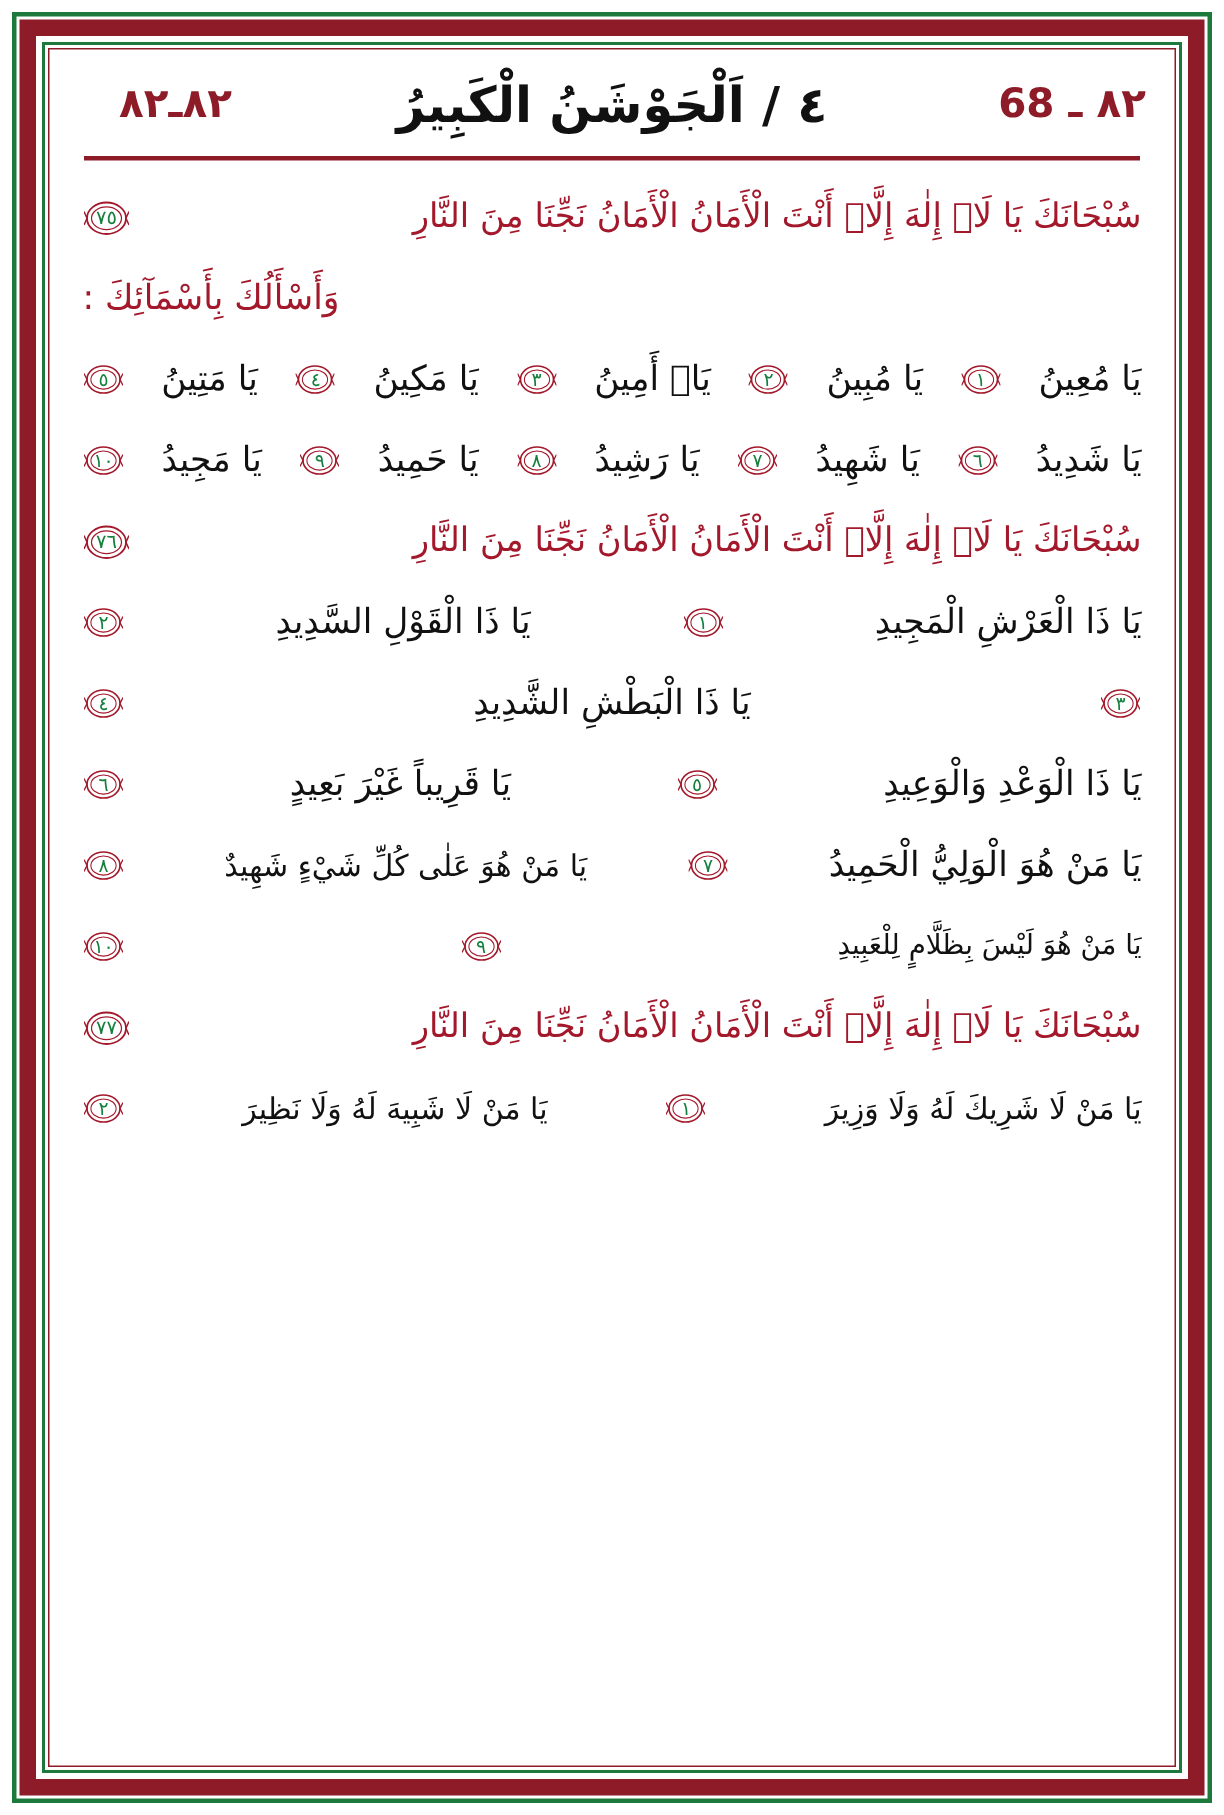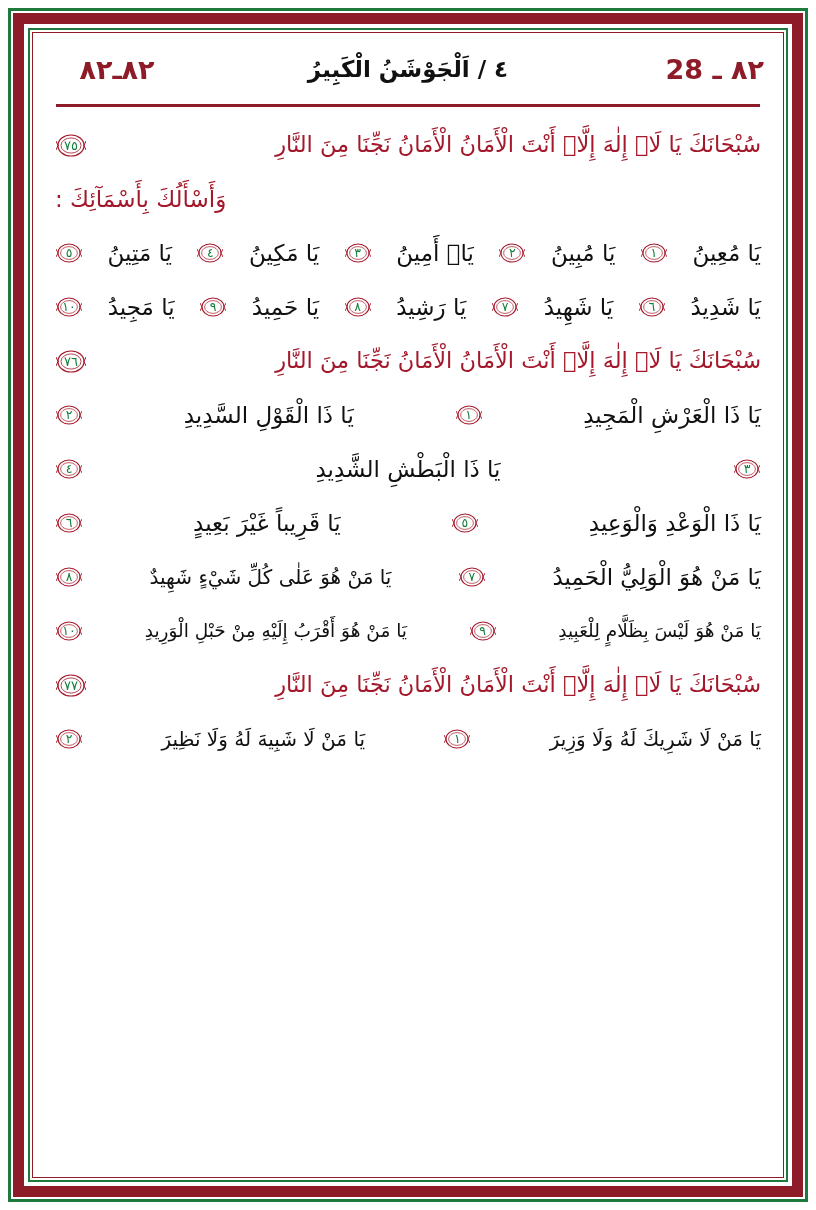--- a/index.html
+++ b/index.html
@@ -82,21 +82,21 @@
     color: #8d1b28;
     font-weight: bold;
     letter-spacing: 1px;
     min-width: 130px;
     text-align: right;
   }
   .hdr-title {
     flex: 1;
     text-align: center;
     font-family: "DejaVu Sans", sans-serif;
-    font-size: 23px;
+    font-size: 33px;
     color: #111111;
     font-weight: bold;
     direction: rtl;
   }
   .hdr-page-left {
     font-family: "DejaVu Sans", sans-serif;
     font-size: 27px;
     color: #8d1b28;
     font-weight: bold;
     letter-spacing: 1px;
@@ -188,21 +188,21 @@
   <div class="border-outer"></div>
   <div class="border-mid">
     <div class="border-mid-inner"></div>
   </div>
   <div class="border-inner-line"></div>
   <div class="border-inner-line2"></div>
 
   <div class="content">
 
     <div class="header">
-      <div class="hdr-page-right">٨٢ ـ 28</div>
+      <div class="hdr-page-right">٨٢ ـ 68</div>
       <div class="hdr-title">٤ /  اَلْجَوْشَنُ الْكَبِيرُ</div>
       <div class="hdr-page-left">٨٢ـ٨٢</div>
     </div>
     <div class="hdr-rule"></div>
 
     <div class="body-area">
 
       <div class="line red refrain">
         <span class="seg">سُبْحَانَكَ يَا لَاۤ إِلٰهَ إِلَّاۤ أَنْتَ الْأَمَانُ الْأَمَانُ نَجِّنَا مِنَ النَّارِ</span>
         <span class="num big">
@@ -413,21 +413,20 @@
       <div class="line spread">
         <span class="seg xsmall tight">يَا مَنْ هُوَ لَيْسَ بِظَلَّامٍ لِلْعَبِيدِ</span>
         <span class="num">
           <svg viewBox="0 0 26 22">
               <ellipse cx="13" cy="11" rx="11" ry="9" fill="none" stroke="#a3182a" stroke-width="1.1"></ellipse>
               <ellipse cx="13" cy="11" rx="8.4" ry="6.4" fill="none" stroke="#a3182a" stroke-width="0.7"></ellipse>
               <path d="M2 11 L0 7 M2 11 L0 15 M24 11 L26 7 M24 11 L26 15" stroke="#a3182a" stroke-width="0.9"></path>
             </svg>
           <span>٩</span>
         </span>
-        <span class="seg xsmall tight">يَا مَنْ هُوَ أَقْرَبُ إِلَيْهِ مِنْ حَبْلِ الْوَرِيدِ</span>
         <span class="num">
           <svg viewBox="0 0 26 22">
               <ellipse cx="13" cy="11" rx="11" ry="9" fill="none" stroke="#a3182a" stroke-width="1.1"></ellipse>
               <ellipse cx="13" cy="11" rx="8.4" ry="6.4" fill="none" stroke="#a3182a" stroke-width="0.7"></ellipse>
               <path d="M2 11 L0 7 M2 11 L0 15 M24 11 L26 7 M24 11 L26 15" stroke="#a3182a" stroke-width="0.9"></path>
             </svg>
           <span>١٠</span>
         </span>
       </div>
 

